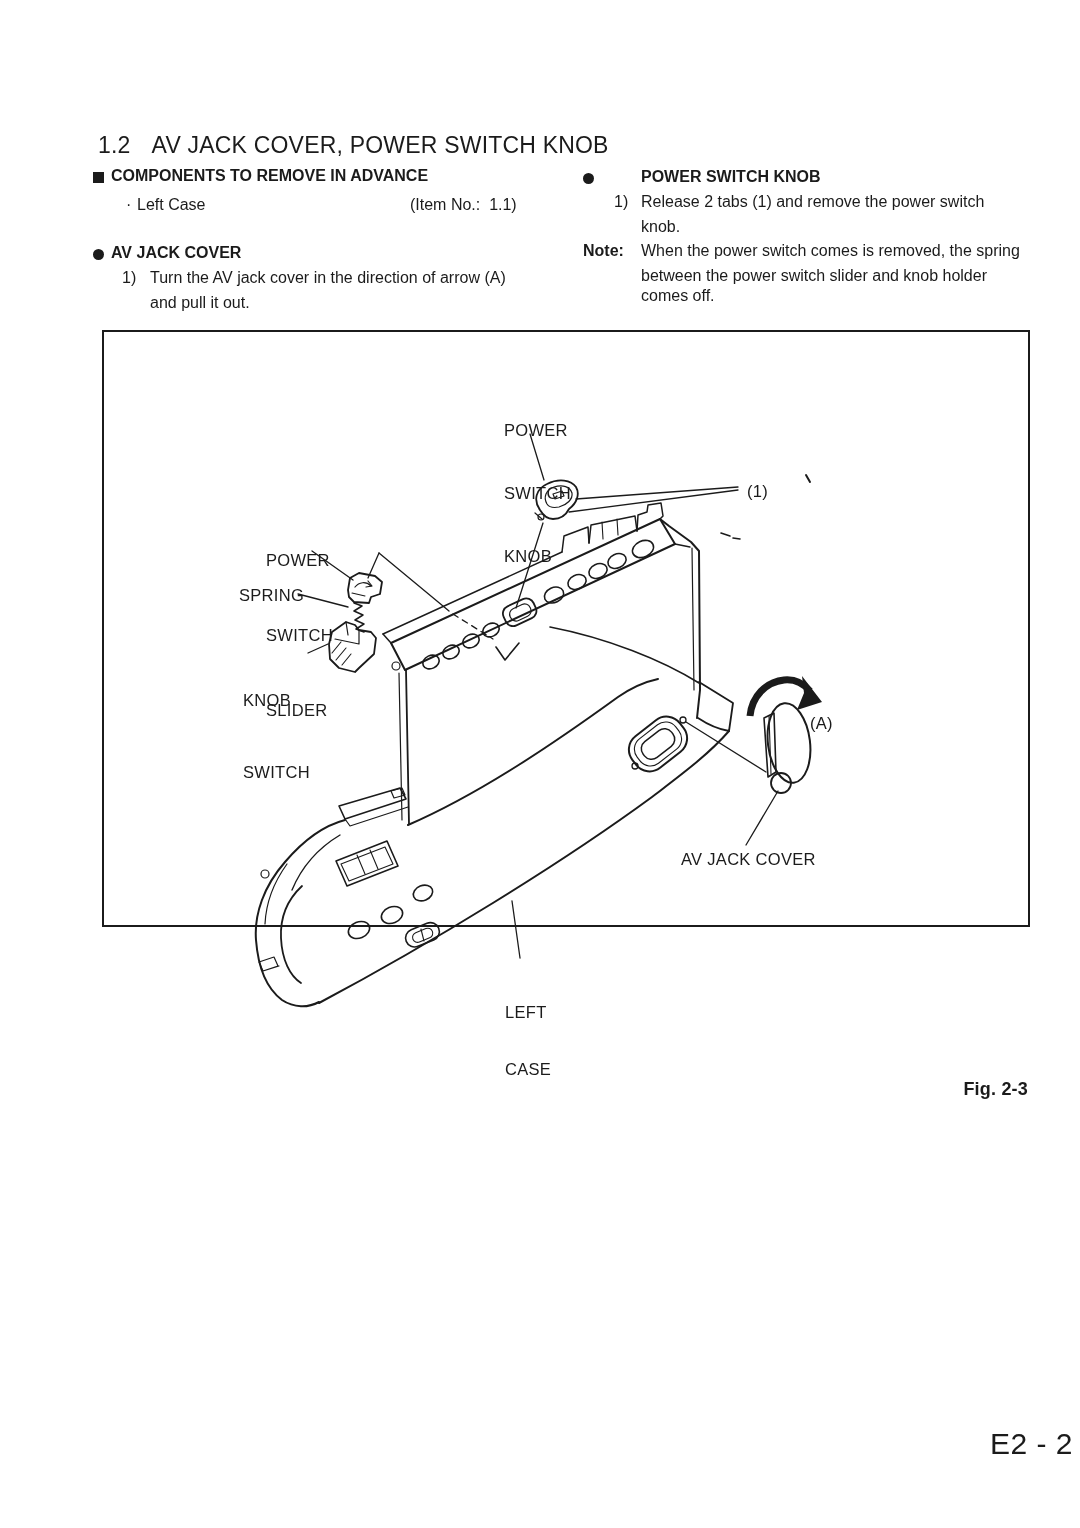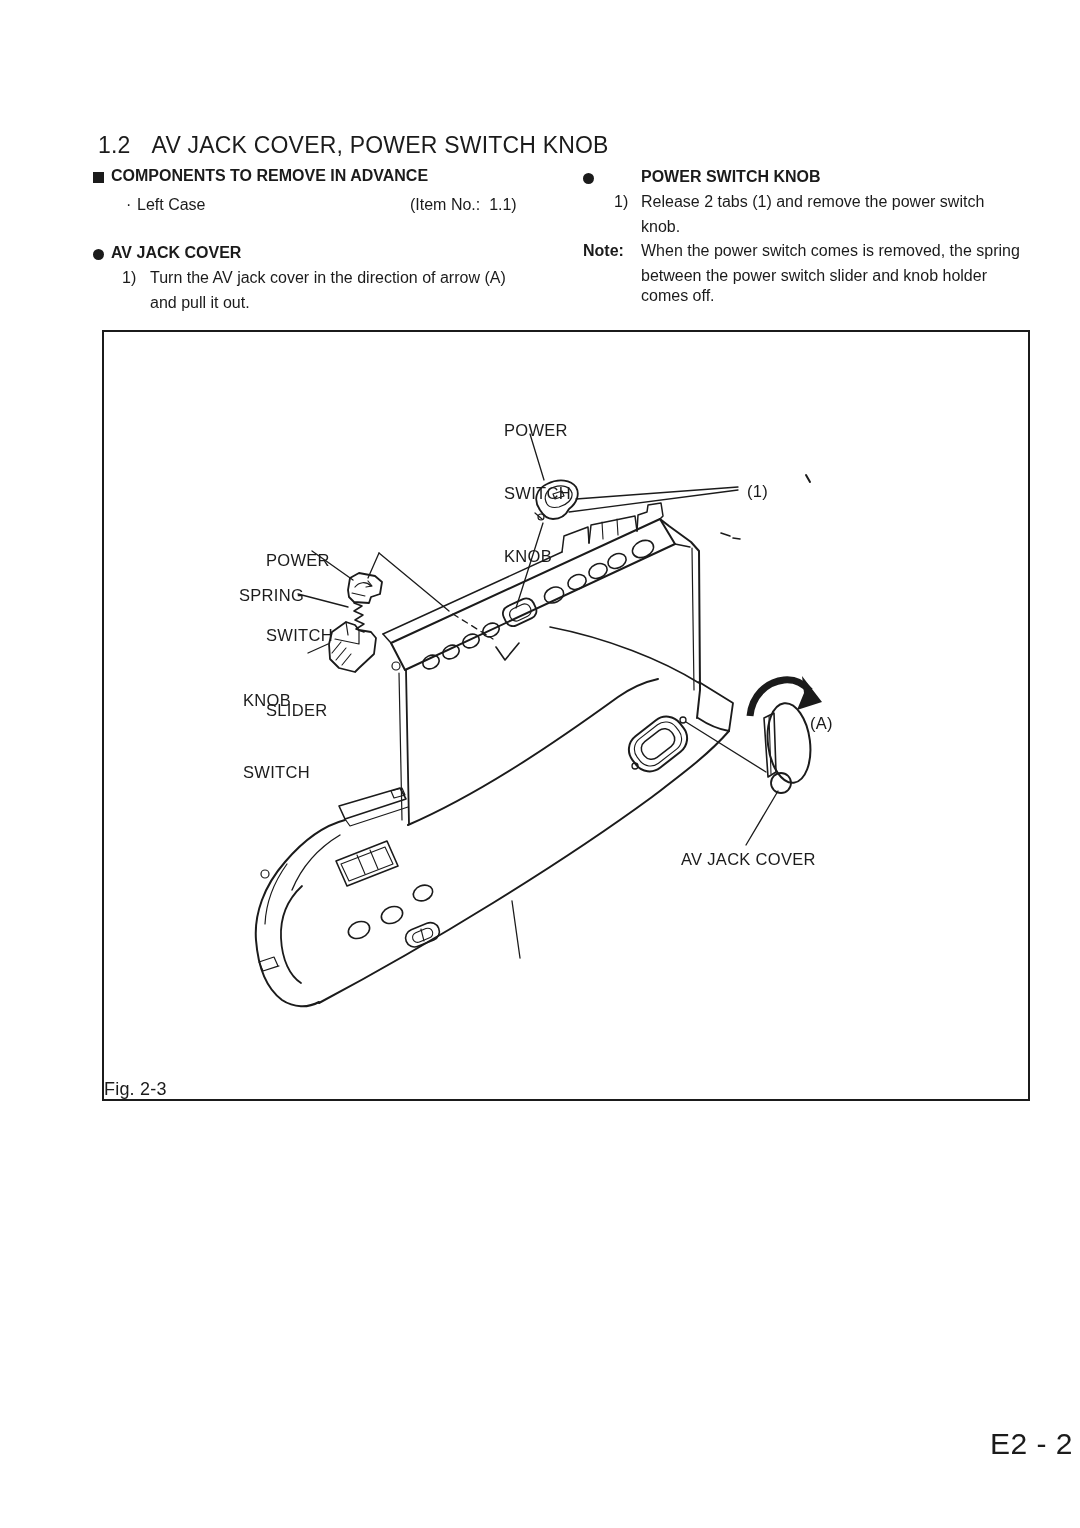--- a/index.html
+++ b/index.html
@@ -18,34 +18,34 @@
     font-size:23px; letter-spacing:0.2px;
     display:flex; gap:21px;
   }
   .bullet-square {
     position:absolute; width:11px; height:11px; background:#1b1b1b;
   }
   .bullet-dot {
     position:absolute; width:11px; height:11px; background:#1b1b1b; border-radius:50%;
   }
   .fig {
-    position:absolute; left:102px; top:330px; width:928px; height:771px;
+    position:absolute; left:102px; top:330px; width:928px; height:597px;
     border:2px solid #1b1b1b; box-sizing:border-box; background:#fff;
   }
   .fig svg { position:absolute; left:0; top:0; }
   .fig-label {
     position:absolute; font-size:16.5px; line-height:21px; white-space:pre;
     letter-spacing:0.3px;
   }
   .lh25 { line-height:25px; }
   .lh24 { line-height:24px; }
   .lh19 { line-height:19px; }
   .caption {
-    position:absolute; left:0; right:0; top:747px; text-align:left;
-    font-size:18px; letter-spacing:0.2px;
+    position:absolute; left:0; right:0; top:747px; text-align:right;
+    font-size:18px; letter-spacing:0.2px;font-weight:bold;
   }
   .pageno {
     position:absolute; left:990px; top:1427px; font-size:30px; letter-spacing:0.5px;
   }
 </style>
 </head>
 <body>
 
 <div class="title-row">
   <span>1.2</span>
@@ -240,17 +240,21 @@
 
   <div class="fig-label lh24" style="left:139px; top:308px;">
     <div>KNOB</div>
     <div>SWITCH</div>
   </div>
 
   <div class="fig-label" style="left:577px; top:517px;">AV JACK COVER</div>
 
   <div class="fig-label" style="left:706px; top:381px;">(A)</div>
 
+  <div class="fig-label lh19" style="left:401px; top:633px;">
+    <div>LEFT</div>
+    <div>CASE</div>
+  </div>
 
   <div class="caption">Fig. 2-3</div>
 </div>
 
 <div class="pageno">E2 - 2</div>
 
 </body></html>

